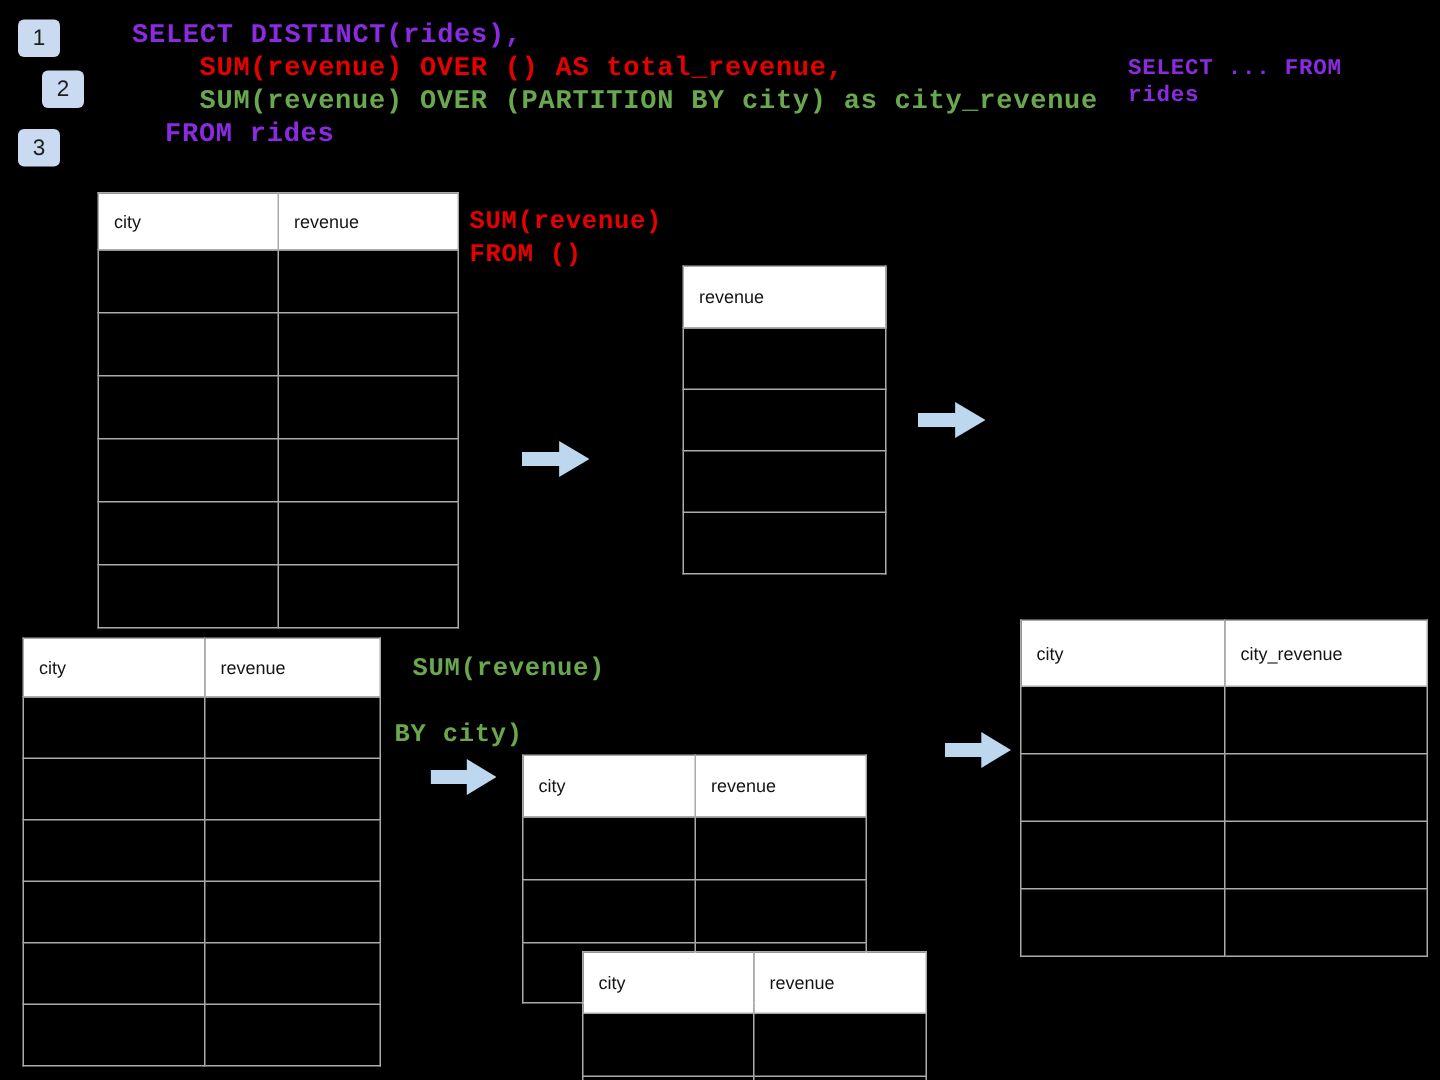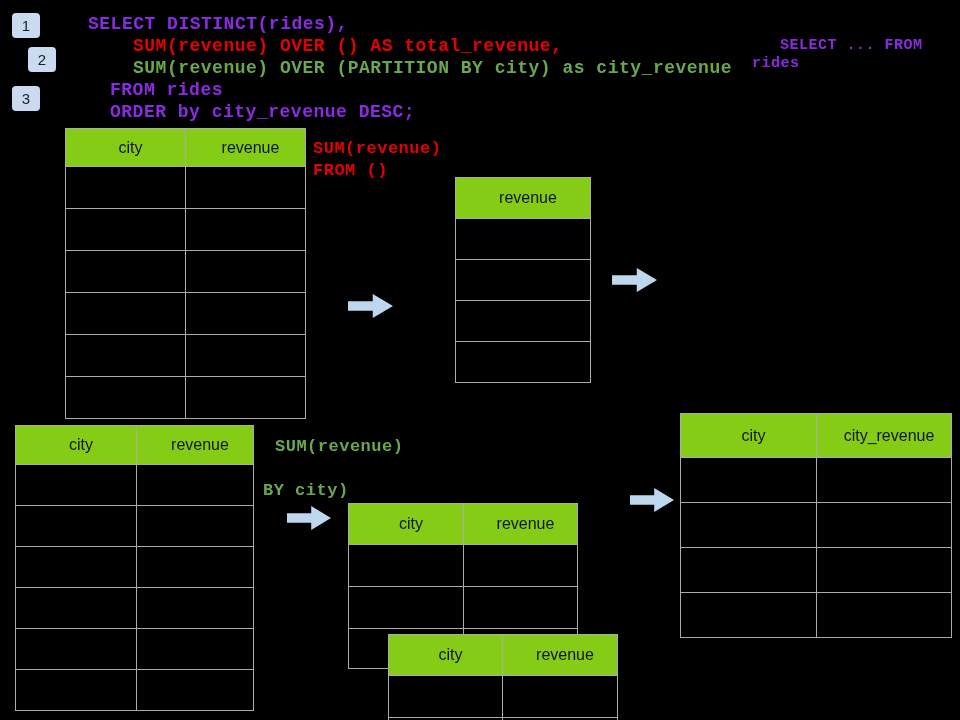--- a/index.html
+++ b/index.html
@@ -23,22 +23,22 @@
     color:#1d1d1d;font-size:15px;box-shadow:0 1px 1px rgba(0,0,0,.6);
   }
   table.dtable{
     position:absolute;border-collapse:collapse;table-layout:fixed;
     background:transparent;
   }
   table.dtable th,table.dtable td{
     border:1px solid #ABABAB;padding:0 0 0 10px;box-sizing:border-box;
   }
   table.dtable th{
-    background:#84cc16;color:#141414;font-weight:normal;
-    font-size:16px;text-align:center;vertical-align:middle;
+    background:#ffffff;color:#141414;font-weight:normal;
+    font-size:12px;text-align:left;vertical-align:middle;
   }
   table.dtable td{background:transparent;}
   .arrow{
     position:absolute;background:#BDD7EE;
     clip-path:polygon(0 32%,55% 32%,55% 4%,100% 50%,55% 96%,55% 68%,0 68%);
   }
 </style>
 </head>
 <body>
 
@@ -51,23 +51,22 @@
     <span>2</span>
   </div>
   <div class="badge" style="left:12px;top:86px;">
     <span>3</span>
   </div>
 
   <div class="mono code-main purple" style="left:88px;top:13px;">SELECT DISTINCT(rides),</div>
   <div class="mono code-main red" style="left:133px;top:35px;font-family:Liberation Mono, monospace;">SUM(revenue) OVER () AS total_revenue,</div>
   <div class="mono code-main green" style="left:133px;top:57px;">SUM(revenue) OVER (PARTITION BY city) as city_revenue</div>
   <div class="mono code-main purple" style="left:110px;top:79px;">FROM rides</div>
-  <div class="mono code-main purple" style="left:110px;top:101px;">ORDER by city_revenue DESC;</div>
-
-  <div class="mono code-note purple" style="left:780px;top:37px;">SELECT ... FROM</div>
+
+  <div class="mono code-note purple" style="left:752px;top:37px;">SELECT ... FROM</div>
   <div class="mono code-note purple" style="left:752px;top:55px;">rides</div>
 
   <div class="mono code-annot red" style="left:313px;top:138px;">SUM(revenue)</div>
   <div class="mono code-annot red" style="left:313px;top:160px;">FROM ()</div>
 
   <div class="mono code-annot green" style="left:275px;top:436px;">SUM(revenue)</div>
   <div class="mono code-annot green" style="left:263px;top:480px;text-align:center;">BY city)</div>
 
   <table class="dtable" style="left:65px;top:128px;width:240px;">
     <colgroup>

